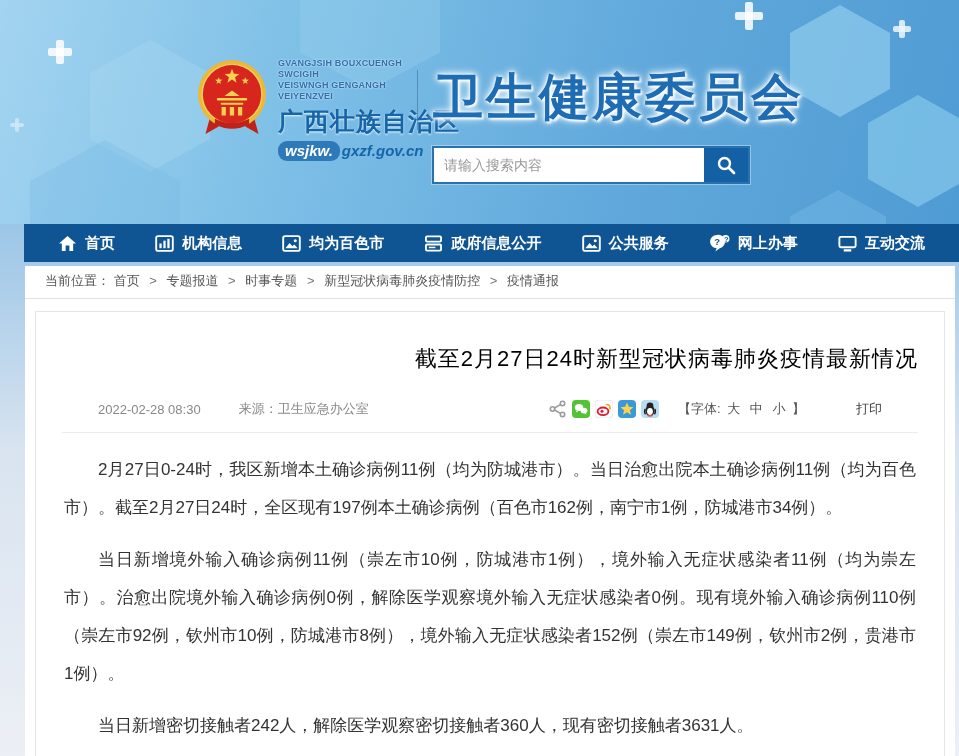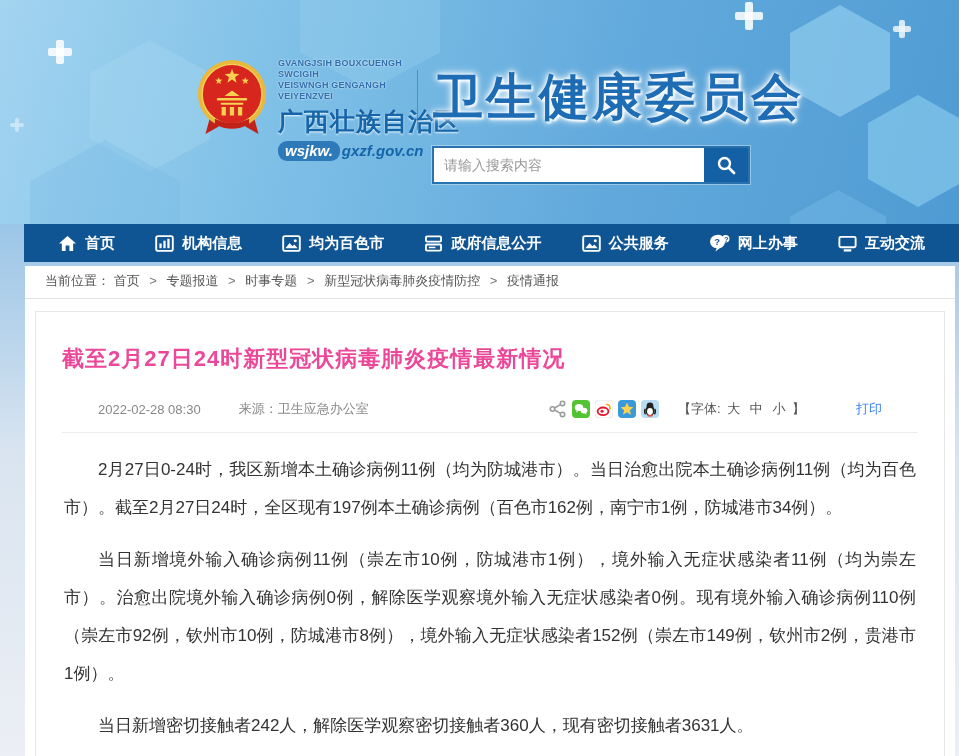--- a/index.html
+++ b/index.html
@@ -47,28 +47,28 @@
   .nav-item .ni { display:flex; align-items:center; }
 
   
   .content { position:absolute; top:266px; left:25px; width:930px; height:490px; background:#fff; }
   .breadcrumb { height:33px; line-height:30px; padding:0 20px; font-size:13px; color:#555;
       border-bottom:1px solid #e3e3e3; }
   .breadcrumb a { color:#555; text-decoration:none; cursor:pointer; }
   .breadcrumb .sep { margin:0 6px; color:#777; }
 
   .article-box { margin:12px 10px 0 10px; border:1px solid #e6e6e6; min-height:444px; padding:32px 26px 20px 26px; }
-  .article-title { text-align:left; font-size:22px; font-weight:bold; color:#ec4899; letter-spacing:1px; }
+  .article-title { text-align:right; font-size:22px; font-weight:normal; color:#000000; letter-spacing:1px; }
   .meta-row { margin-top:26px; padding:0 36px 0 36px; display:flex; align-items:center; font-size:13px; color:#888;gap:12px; }
   .meta-date { margin-right:26px; }
   .meta-right { margin-left:auto; display:flex; align-items:flex-start; gap:5px; }
   .share-ico { width:18px; height:18px; display:inline-flex; cursor:pointer; }
   .font-widget { margin-left:14px; color:#555; font-size:13px; white-space:nowrap; }
   .font-widget a { color:#555; text-decoration:none; cursor:pointer; margin:0 3px; }
-  .print-link { margin-left:46px; color:#3b82f6; font-size:13px; text-decoration:none; cursor:pointer; }
+  .print-link { margin-left:46px; color:#404040; font-size:13px; text-decoration:none; cursor:pointer; }
   .meta-divider { margin:14px 0 0 0; border-bottom:1px solid #ececec; }
 
   .article-body { margin-top:18px; padding:0 2px; }
   .article-body p { font-size:17px; line-height:38px; color:#333; text-indent:2em; text-align:justify; margin-top:14px; }
 </style>
 </head>
 <body>
 
 <div class="page">
 

